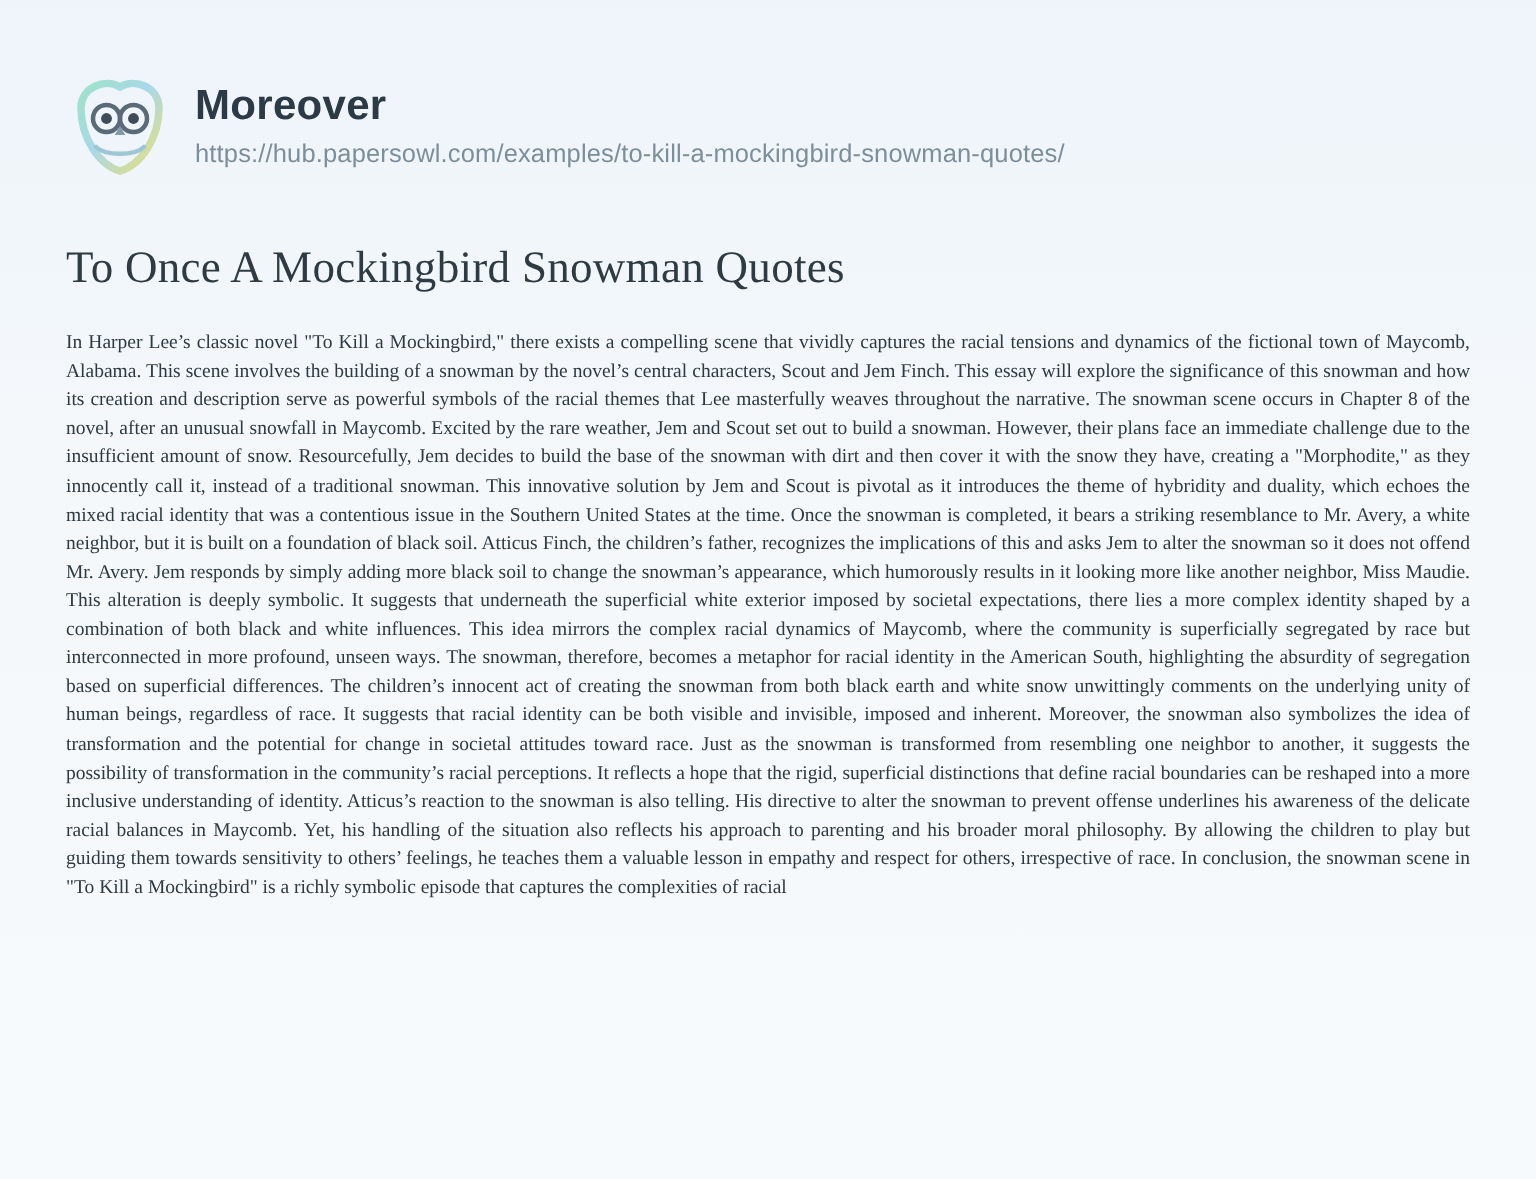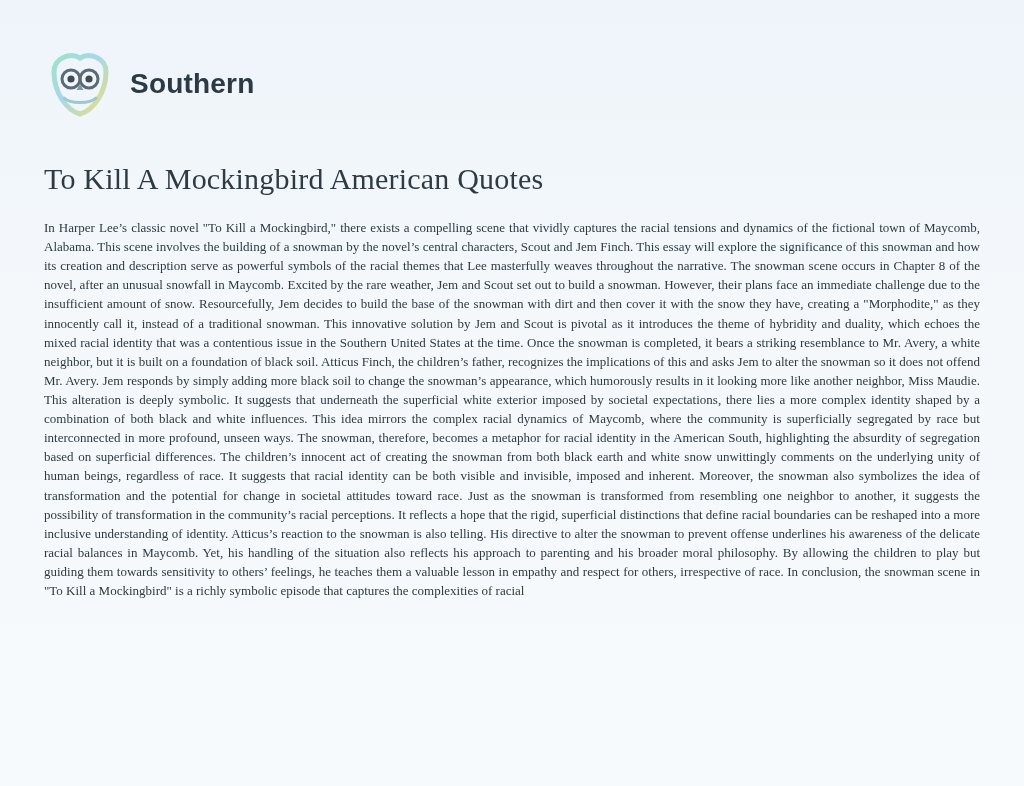--- a/index.html
+++ b/index.html
@@ -95,24 +95,25 @@
         <path d="M10 24 C10 10, 26 4, 36 10 C46 4, 62 10, 62 24 C62 44, 50 62, 36 66 C22 62, 10 44, 10 24 Z" fill="none" stroke="url(#owlgrad)" stroke-width="5"></path>
         <circle cx="27" cy="31" r="9" fill="none" stroke="#5a6b77" stroke-width="3"></circle>
         <circle cx="45" cy="31" r="9" fill="none" stroke="#5a6b77" stroke-width="3"></circle>
         <circle cx="27" cy="31" r="3.6" fill="#3d4c57"></circle>
         <circle cx="45" cy="31" r="3.6" fill="#3d4c57"></circle>
         <path d="M36 36 L32.5 42 L39.5 42 Z" fill="#7f9aa8"></path>
         <path d="M20 50 C26 56, 46 56, 52 50" fill="none" stroke="#9ec7d6" stroke-width="3" stroke-linecap="round"></path>
       </svg>
     </div>
     <div class="brand-block">
-      <div class="brand-name">Southern</div>
+      <div class="brand-name">Moreover</div>
+      <div class="brand-url">https://hub.papersowl.com/examples/to-kill-a-mockingbird-snowman-quotes/</div>
     </div>
   </div>
 
   <div class="content">
-    <h1 class="title">To Kill A Mockingbird American Quotes</h1>
+    <h1 class="title">To Once A Mockingbird Snowman Quotes</h1>
     <div class="article">
       <p>In Harper Lee’s classic novel "To Kill a Mockingbird," there exists a compelling scene that vividly captures the racial tensions and dynamics of the fictional town of Maycomb, Alabama. This scene involves the building of a snowman by the novel’s central characters, Scout and Jem Finch. This essay will explore the significance of this snowman and how its creation and description serve as powerful symbols of the racial themes that Lee masterfully weaves throughout the narrative. The snowman scene occurs in Chapter 8 of the novel, after an unusual snowfall in Maycomb. Excited by the rare weather, Jem and Scout set out to build a snowman. However, their plans face an immediate challenge due to the insufficient amount of snow. Resourcefully, Jem decides to build the base of the snowman with dirt and then cover it with the snow they have, creating a "Morphodite," as they innocently call it, instead of a traditional snowman. This innovative solution by Jem and Scout is pivotal as it introduces the theme of hybridity and duality, which echoes the mixed racial identity that was a contentious issue in the Southern United States at the time. Once the snowman is completed, it bears a striking resemblance to Mr. Avery, a white neighbor, but it is built on a foundation of black soil. Atticus Finch, the children’s father, recognizes the implications of this and asks Jem to alter the snowman so it does not offend Mr. Avery. Jem responds by simply adding more black soil to change the snowman’s appearance, which humorously results in it looking more like another neighbor, Miss Maudie. This alteration is deeply symbolic. It suggests that underneath the superficial white exterior imposed by societal expectations, there lies a more complex identity shaped by a combination of both black and white influences. This idea mirrors the complex racial dynamics of Maycomb, where the community is superficially segregated by race but interconnected in more profound, unseen ways. The snowman, therefore, becomes a metaphor for racial identity in the American South, highlighting the absurdity of segregation based on superficial differences. The children’s innocent act of creating the snowman from both black earth and white snow unwittingly comments on the underlying unity of human beings, regardless of race. It suggests that racial identity can be both visible and invisible, imposed and inherent. Moreover, the snowman also symbolizes the idea of transformation and the potential for change in societal attitudes toward race. Just as the snowman is transformed from resembling one neighbor to another, it suggests the possibility of transformation in the community’s racial perceptions. It reflects a hope that the rigid, superficial distinctions that define racial boundaries can be reshaped into a more inclusive understanding of identity. Atticus’s reaction to the snowman is also telling. His directive to alter the snowman to prevent offense underlines his awareness of the delicate racial balances in Maycomb. Yet, his handling of the situation also reflects his approach to parenting and his broader moral philosophy. By allowing the children to play but guiding them towards sensitivity to others’ feelings, he teaches them a valuable lesson in empathy and respect for others, irrespective of race. In conclusion, the snowman scene in "To Kill a Mockingbird" is a richly symbolic episode that captures the complexities of racial</p>
     </div>
   </div>
 
 </div>
 
 </body></html>

